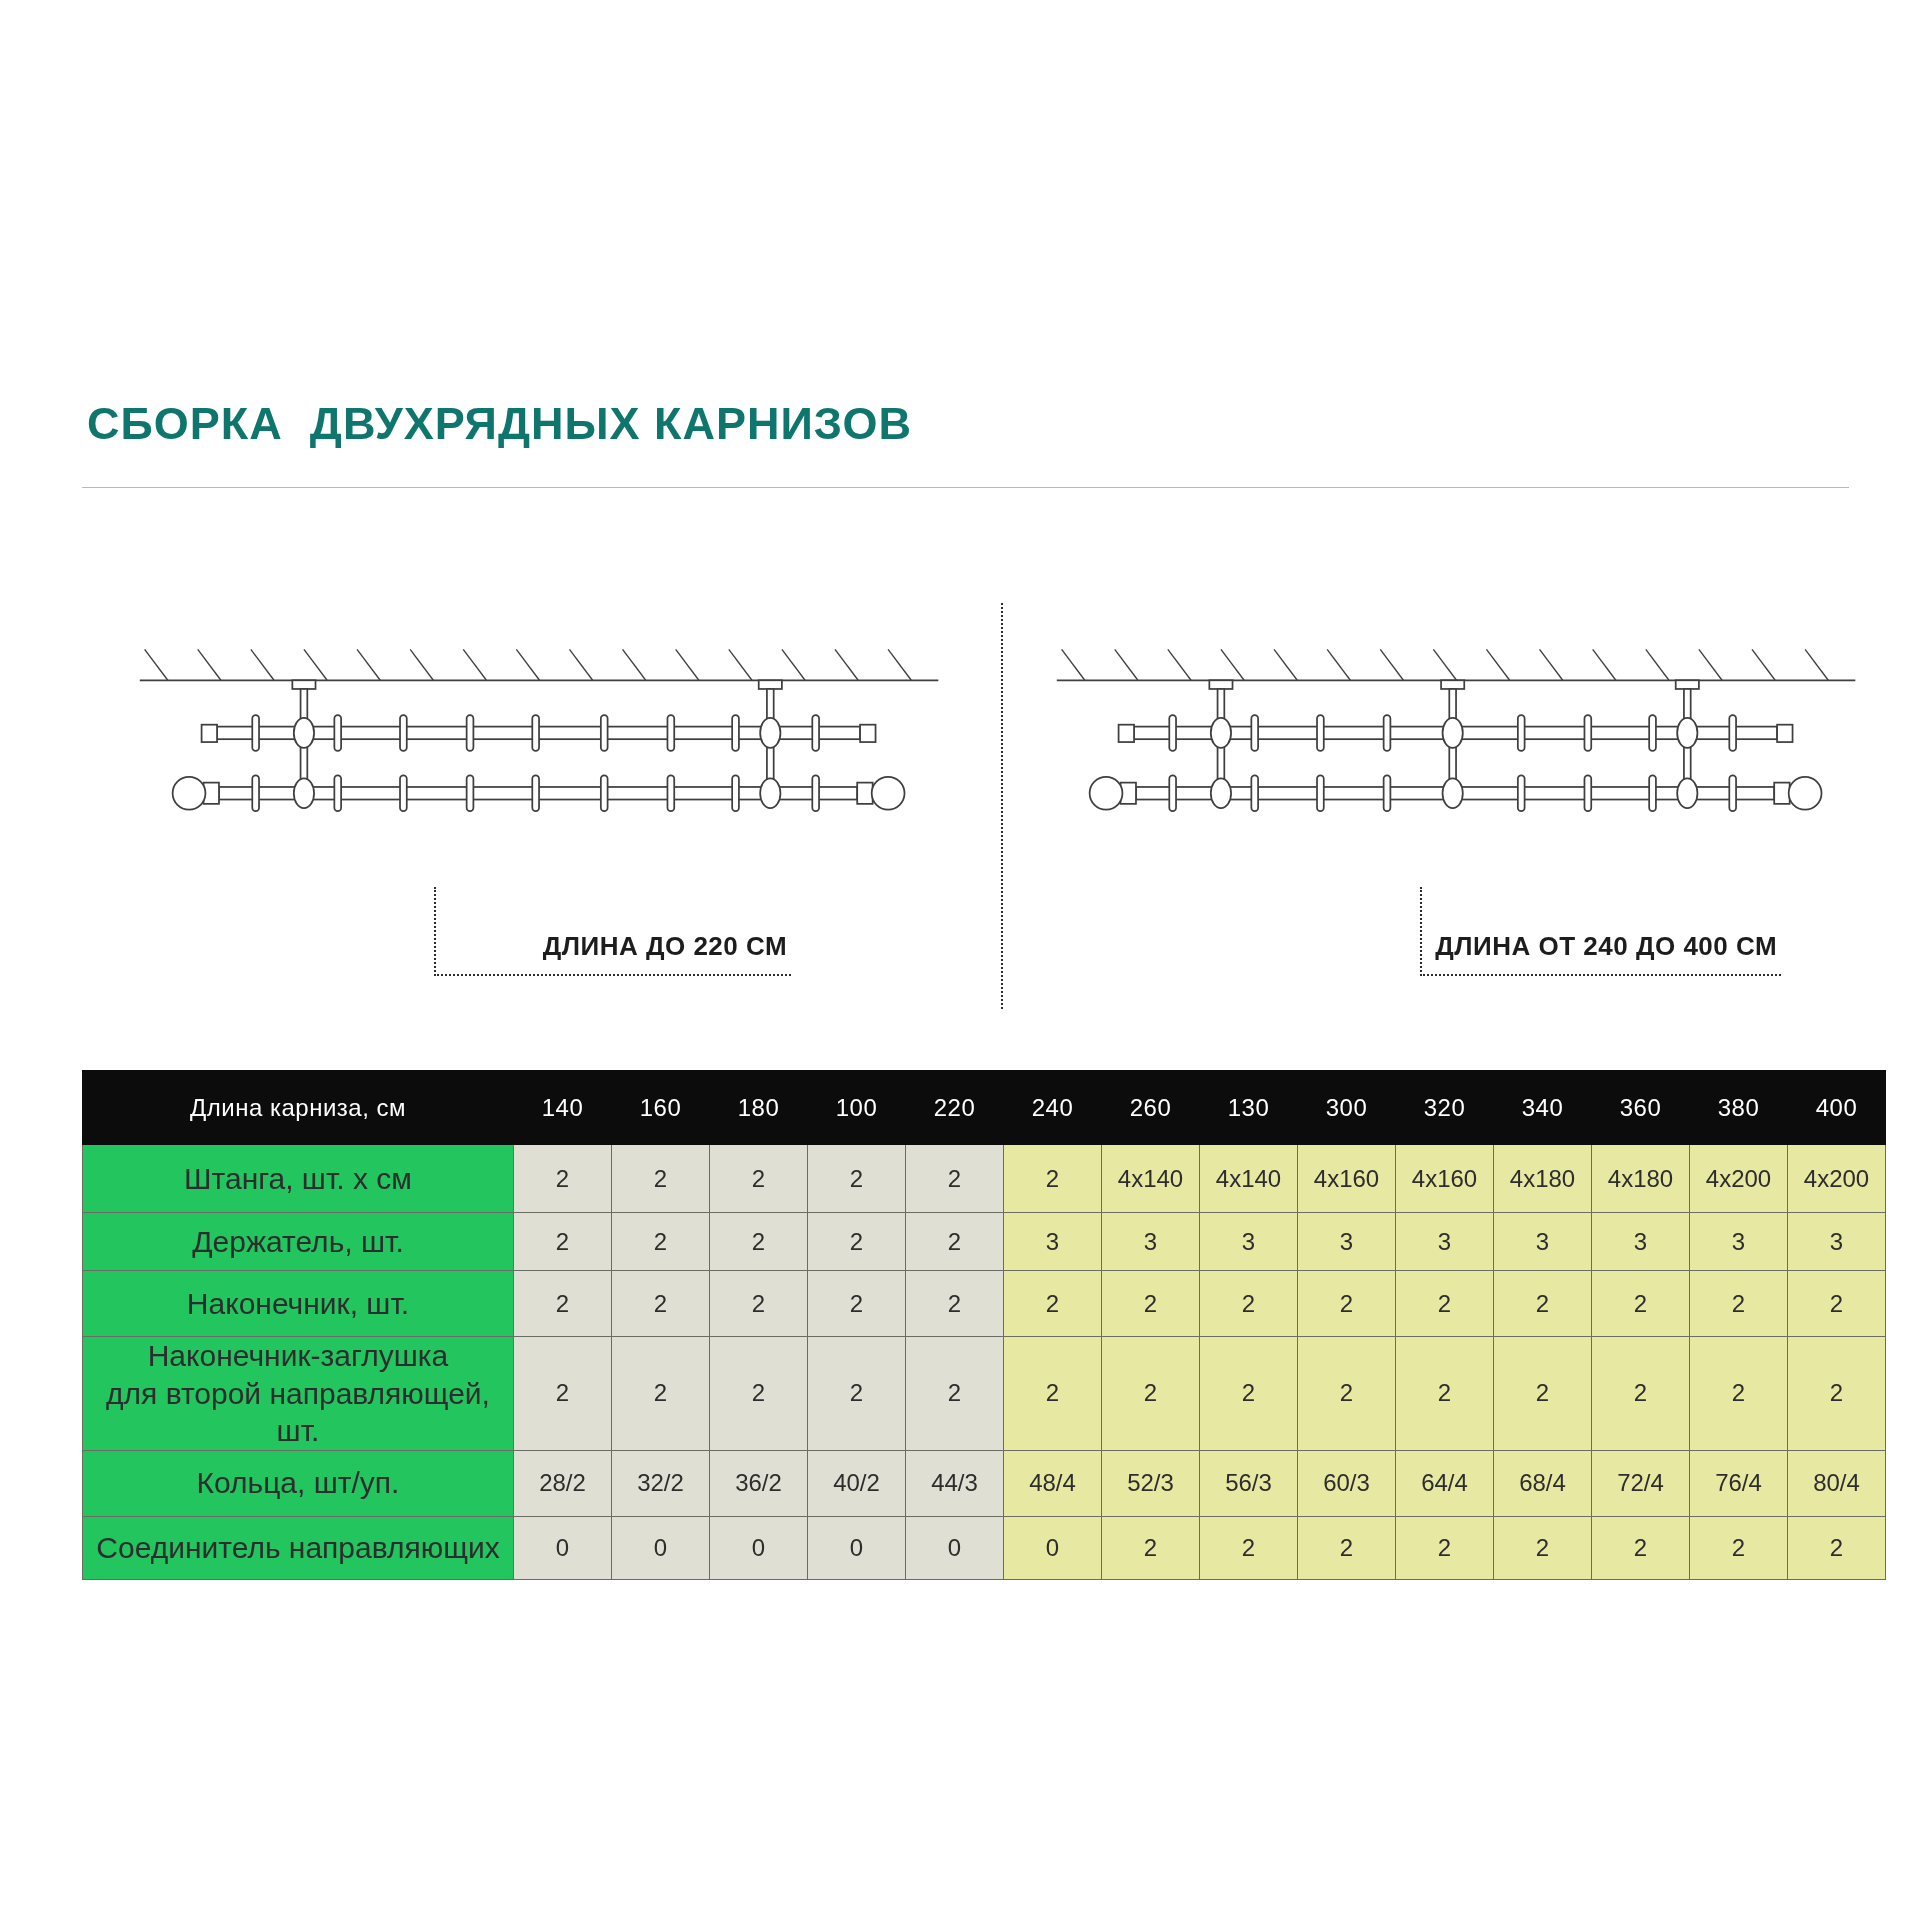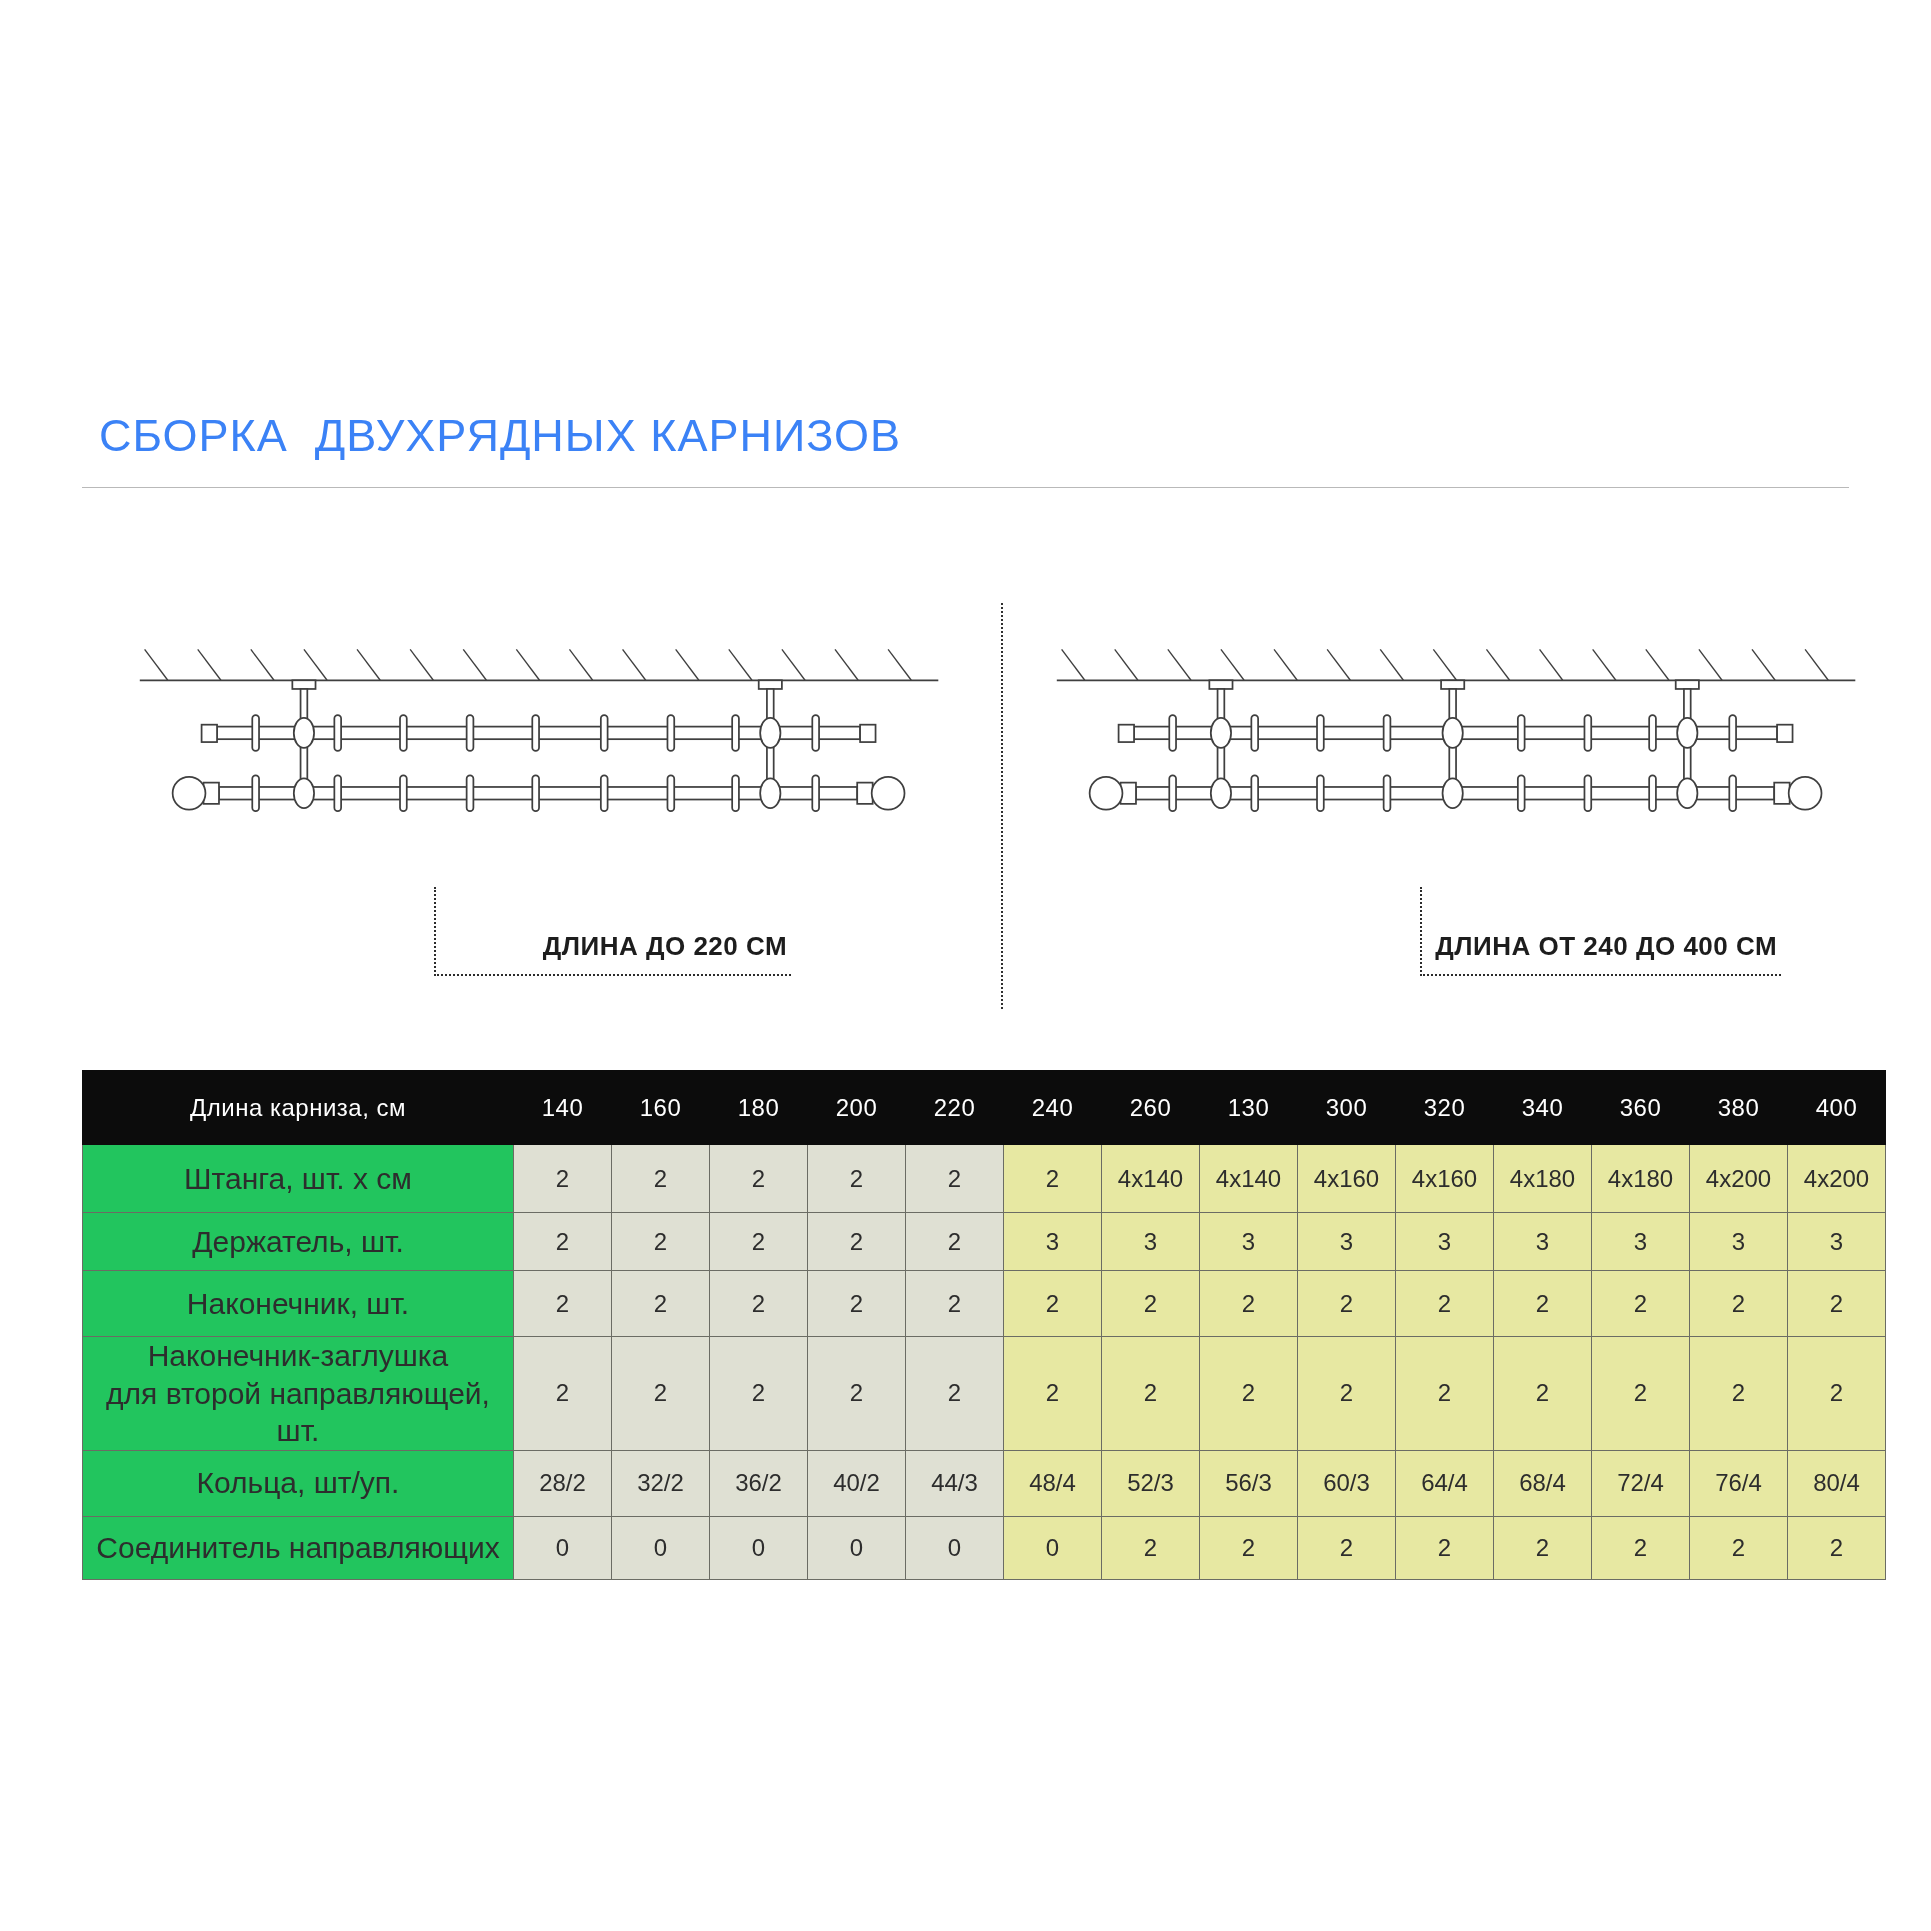--- a/index.html
+++ b/index.html
@@ -1,19 +1,19 @@
 <!DOCTYPE html>
 <html><head>
 <meta charset="utf-8">
 <style>
   html,body{margin:0;padding:0;background:#ffffff;}
   .page{position:relative;width:1931px;height:1931px;background:#fff;overflow:hidden;
         font-family:"Liberation Sans", sans-serif;color:#2d2d2d;}
-  .title{position:absolute;left:87px;top:398px;margin:12px;font-size:45px;font-weight:400;
-         letter-spacing:1px;color:#3b82f6;white-space:pre;}
+  .title{position:absolute;left:87px;top:398px;margin:0;font-size:45px;font-weight:700;
+         letter-spacing:1px;color:#0f766e;white-space:pre;}
   .rule{position:absolute;left:82px;top:487px;width:1767px;height:0;border-top:1.9px solid #b9b9b9;}
 
   .diagram{position:absolute;top:599px;width:869px;height:290px;}
   .diagram-left{left:106px;}
   .diagram-right{left:1023px;}
   .center-divider{position:absolute;left:1001px;top:603px;height:406px;width:0;
                   border-left:2.9px dotted #2f2f2f;}
 
   .caption{position:absolute;top:887px;height:87px;border-left:2.9px dotted #2b2b2b;
            border-bottom:2.9px dotted #2b2b2b;}
@@ -193,21 +193,21 @@
         <col>
         <col>
         <col>
       </colgroup>
     <thead>
         <tr id="spec-head-row">
           <th>Длина карниза, см</th>
           <th>140</th>
           <th>160</th>
           <th>180</th>
-          <th>200</th>
+          <th>100</th>
           <th>220</th>
           <th>240</th>
           <th>260</th>
           <th>130</th>
           <th>300</th>
           <th>320</th>
           <th>340</th>
           <th>360</th>
           <th>380</th>
           <th>400</th>

